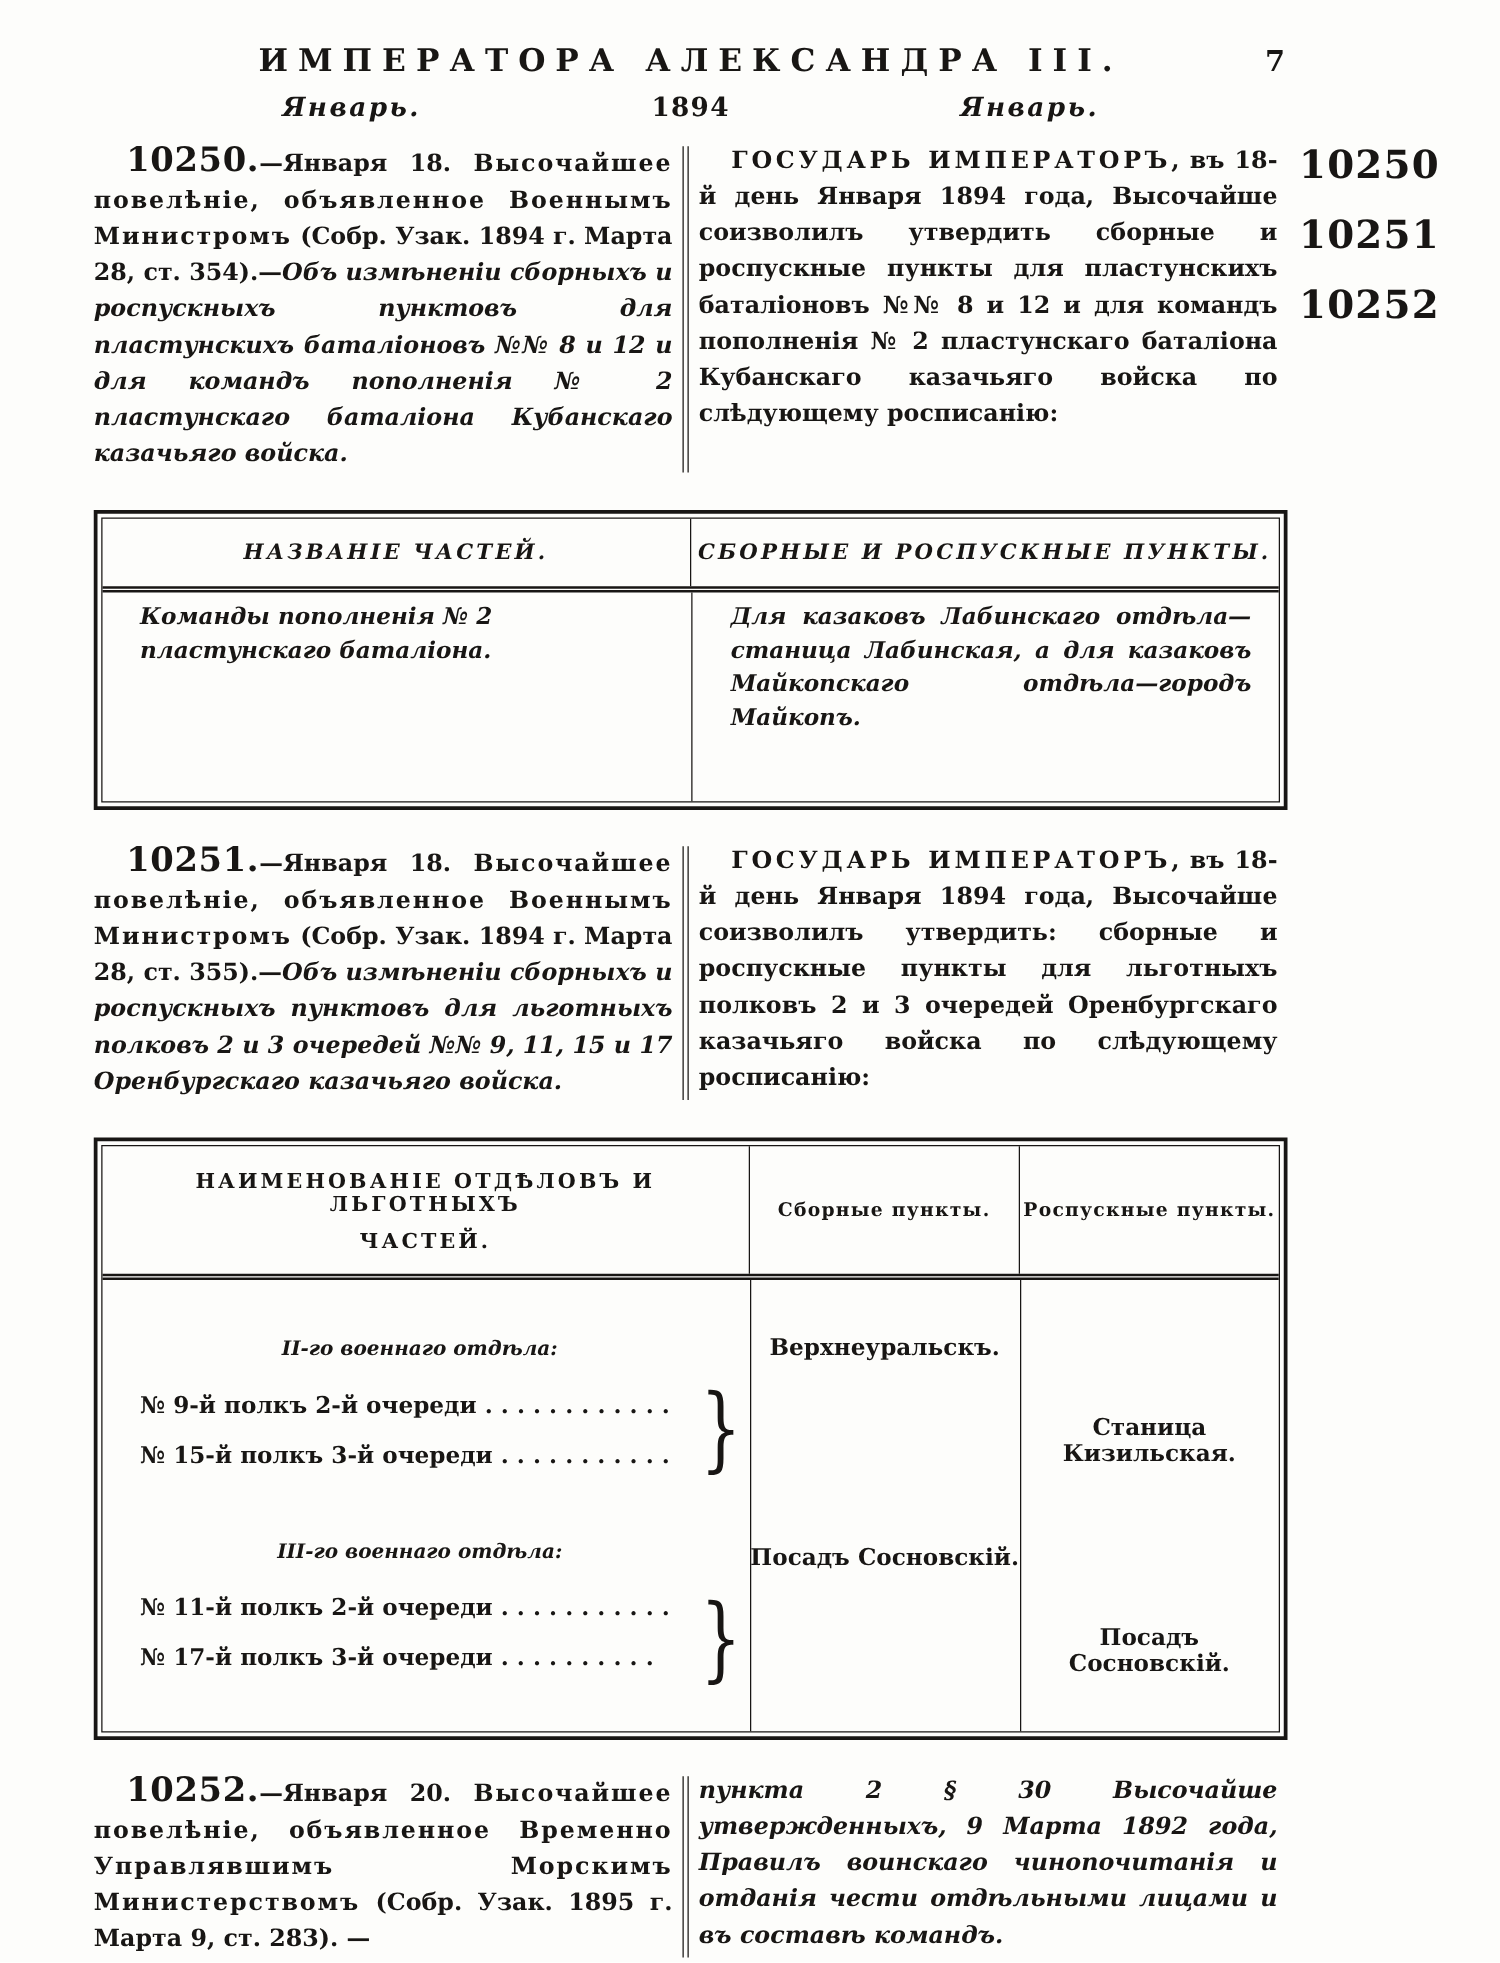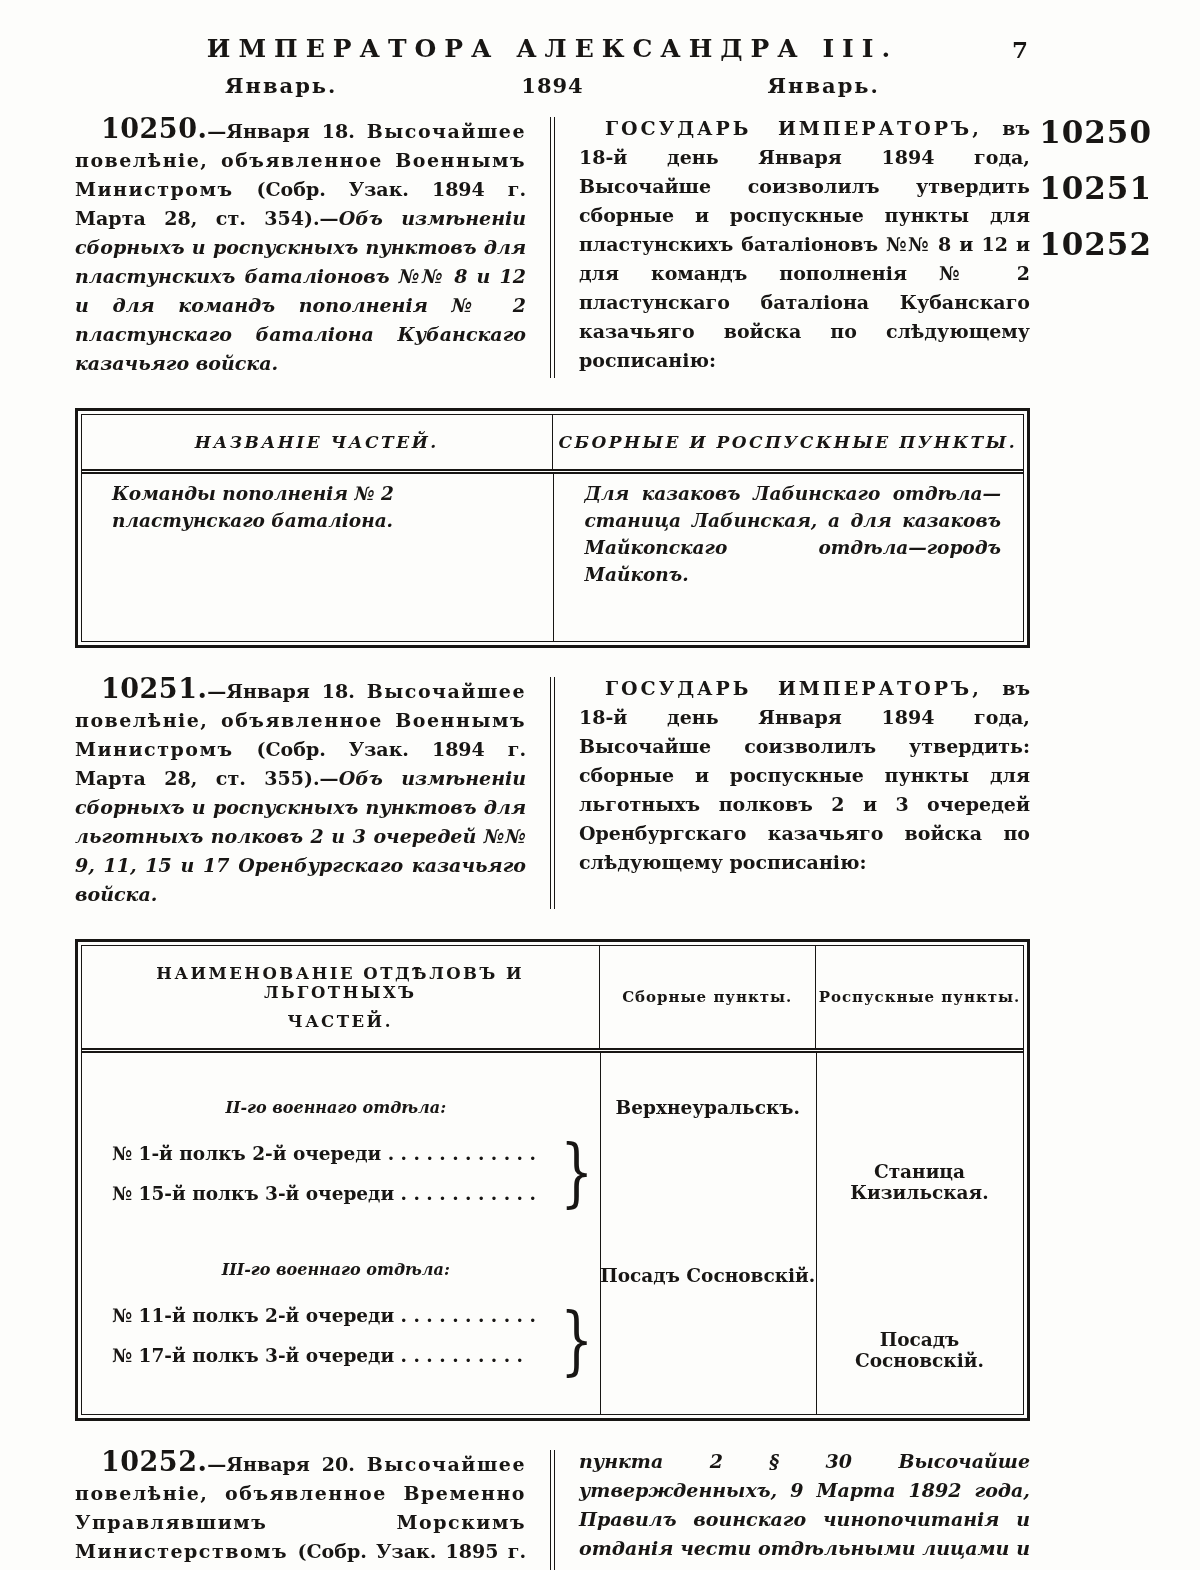--- a/index.html
+++ b/index.html
@@ -13,25 +13,25 @@
     background:#fdfdfb;
     overflow:hidden;
   }
 
   
   .hdr-row { position:relative; text-align:center; margin-bottom:10px; }
   .hdr-title { font-size:25px; font-weight:700; letter-spacing:8px; }
   .pg-num { position:absolute; right:2px; top:2px; font-size:23px; font-weight:700; letter-spacing:0; }
   .sub-row { display:grid; grid-template-columns:1fr 130px 1fr; align-items:baseline; margin-bottom:16px; }
   .sub-row > span { text-align:center; font-size:21px; font-weight:700; }
-  .month { letter-spacing:2px; }
+  .month { font-style:italic; letter-spacing:2px; }
   .year { letter-spacing:1px; }
 
   
-  .entry { display:flex; margin-bottom:30px;gap:16px; }
+  .entry { display:flex; margin-bottom:30px; }
   .col { width:463px; text-align:justify; }
   .vrule { width:3px; border-left:1px solid #181614; border-right:1px solid #181614; margin:3px 8px 0 8px; }
   .par { margin:0; text-indent:26px; font-size:19px; line-height:29px; font-weight:700; }
   .par.noindent { text-indent:0; }
   .enum { font-size:27px; letter-spacing:0.5px; }
   .spaced { letter-spacing:1.5px; }
   .ital { font-style:italic; }
   .caps { letter-spacing:3px; }
 
   
@@ -143,21 +143,21 @@
           <div class="h-line">ЧАСТЕЙ.</div>
         </div>
         <div class="hc w2">Сборные пункты.</div>
         <div class="hc w3">Роспускные пункты.</div>
       </div>
       <div class="t2-body">
 
         <div class="t2-row gA">
           <div class="g1c">
             <div class="sect-head">II-го военнаго отдѣла:</div>
-            <div class="polk">№ 1-й полкъ 2-й очереди . . . . . . . . . . . .</div>
+            <div class="polk">№ 9-й полкъ 2-й очереди . . . . . . . . . . . .</div>
             <div class="polk">№ 15-й полкъ 3-й очереди . . . . . . . . . . .</div>
             <div class="brace">}</div>
           </div>
           <div class="g2c">Верхнеуральскъ.</div>
           <div class="g3c">Станица Кизильская.</div>
         </div>
 
         <div class="t2-row gB">
           <div class="g1c">
             <div class="sect-head">III-го военнаго отдѣла:</div>

